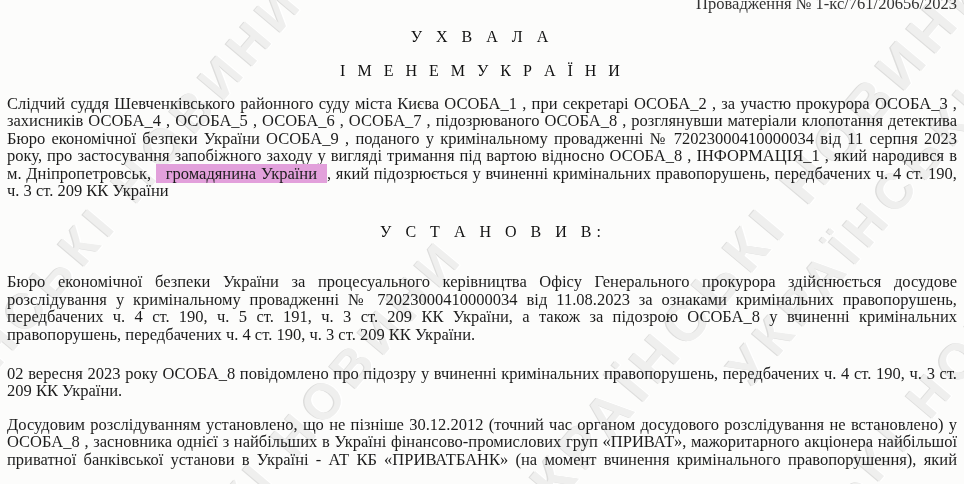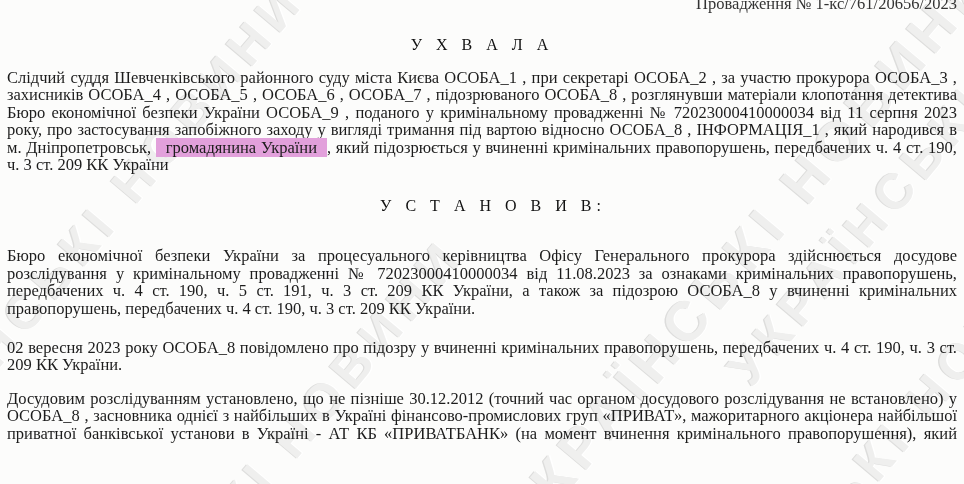--- a/index.html
+++ b/index.html
@@ -36,21 +36,21 @@
   .content{position:relative;z-index:1;}
   .case-header{
     position:absolute;
     top:-6px;right:7px;
     font-size:16.5px;
     color:#333;
     z-index:2;
   }
   .title{
     text-align:center;
-    padding-top:36px;
+    padding-top:28px;
     font-size:16px;
     letter-spacing:5px;
     color:#111;
   }
   .subtitle{
     text-align:center;
     margin-top:16px;
     font-size:16px;
     letter-spacing:4px;
     color:#111;
@@ -90,20 +90,21 @@
   <span class="wm wm1">УКРАЇНСЬКІ НОВИНИ</span>
   <span class="wm wm2">УКРАЇНСЬКІ НОВИНИ</span>
   <span class="wm wm3">УКРАЇНСЬКІ НОВИНИ</span>
   <span class="wm wm4">УКРАЇНСЬКІ НОВИНИ</span>
   <span class="wm wm5">УКРАЇНСЬКІ НОВИНИ</span>
 
   <div class="content">
     <div class="case-header">Провадження № 1-кс/761/20656/2023</div>
 
     <div class="title">У Х В А Л А</div>
+    <div class="subtitle">І М Е Н Е М У К Р А Ї Н И</div>
 
 
     <div class="para p1"><span>Слідчий суддя Шевченківського районного суду міста Києва ОСОБА_1 , при секретарі ОСОБА_2 , за участю прокурора ОСОБА_3 , захисників ОСОБА_4 , ОСОБА_5 , ОСОБА_6 , ОСОБА_7 , підозрюваного ОСОБА_8 , розглянувши матеріали клопотання детектива Бюро економічної безпеки України ОСОБА_9 , поданого у кримінальному провадженні № 72023000410000034 від 11 серпня 2023 року, про застосування запобіжного заходу у вигляді тримання під вартою відносно ОСОБА_8 , ІНФОРМАЦІЯ_1 , який народився в м. Дніпропетровськ, </span><span class="hl">громадянина України</span><span>, який підозрюється у вчиненні кримінальних правопорушень, передбачених ч. 4 ст. 190, ч. 3 ст. 209 КК України</span></div>
 
     <div class="heading">У С Т А Н О В И В:</div>
 
     <div class="para p2"><span>Бюро економічної безпеки України за процесуального керівництва Офісу Генерального прокурора здійснюється досудове розслідування у кримінальному провадженні № 72023000410000034 від 11.08.2023 за ознаками кримінальних правопорушень, передбачених ч. 4 ст. 190, ч. 5 ст. 191, ч. 3 ст. 209 КК України, а також за підозрою ОСОБА_8 у вчиненні кримінальних правопорушень, передбачених ч. 4 ст. 190, ч. 3 ст. 209 КК України.</span></div>
     <div class="para p3"><span>02 вересня 2023 року ОСОБА_8 повідомлено про підозру у вчиненні кримінальних правопорушень, передбачених ч. 4 ст. 190, ч. 3 ст. 209 КК України.</span></div>
     <div class="para p4"><span>Досудовим розслідуванням установлено, що не пізніше 30.12.2012 (точний час органом досудового розслідування не встановлено) у ОСОБА_8 , засновника однієї з найбільших в Україні фінансово-промислових груп «ПРИВАТ», мажоритарного акціонера найбільшої приватної банківської установи в Україні - АТ КБ «ПРИВАТБАНК» (на момент вчинення кримінального правопорушення), який</span></div>
   </div>

